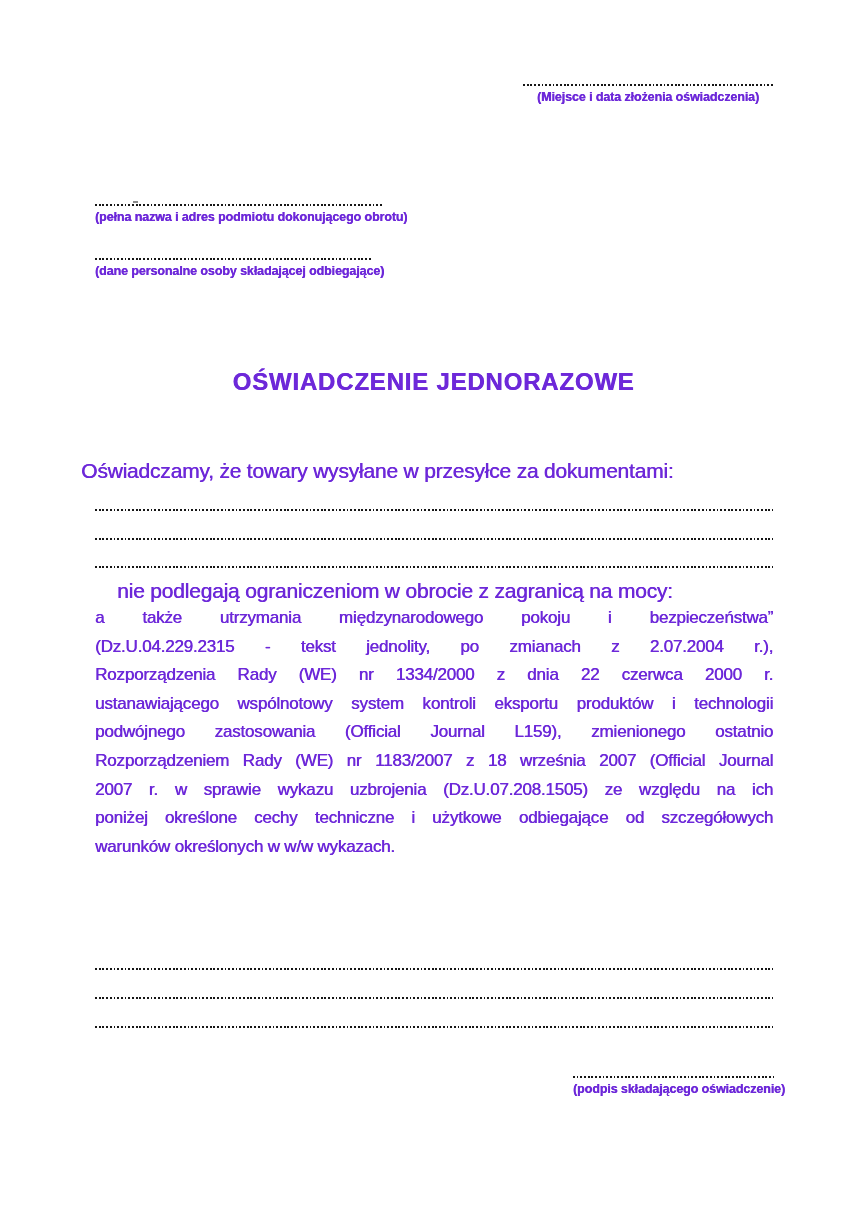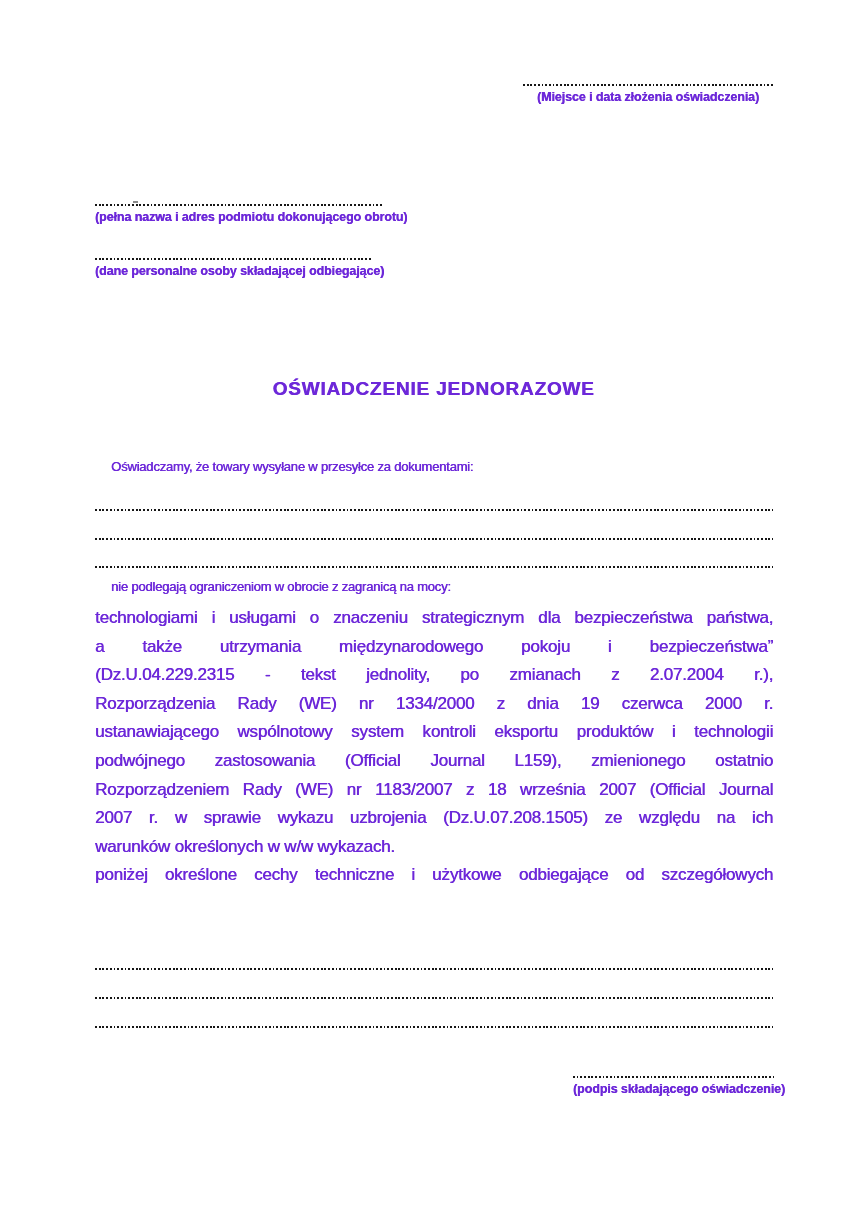--- a/index.html
+++ b/index.html
@@ -30,39 +30,39 @@
   }
   .center { text-align: center; }
 
   .place-block  { top: 84px;  left: 523px; width: 250px; }
   .entity-block { top: 162px; left: 95px;  width: 287px; margin-top: 42px; }
   .person-block { top: 258px; left: 95px;  width: 278px; }
   .sign-block   { top: 1076px; left: 573px; width: 201px; }
 
   .title {
     position: absolute;
-    top: 378px; left: 0; width: 100%;
+    top: 368px; left: 0; width: 100%;
     margin: 0;
     text-align: center;
-    font-size: 19px;
+    font-size: 24px;
     font-weight: 700;
     letter-spacing: 0.8px;
     text-shadow: 0.5px 0 currentColor;
   }
 
   .body-text {
     position: absolute;
-    left: 111px;
+    left: 81px;
     width: 680px;
-    font-size: 13px;
+    font-size: 21px;
     letter-spacing: -0.2px;
     text-shadow: 0.5px 0 currentColor;
   }
   .intro { top: 459px; }
-  .mocy  { top: 579px; }
+  .mocy  { top: 579px; margin-left: 36px; }
 
   .paragraph {
     position: absolute;
     top: 604px; left: 95px; width: 678px;
     font-size: 17px;
     letter-spacing: -0.2px;
     text-shadow: 0.5px 0 currentColor;
   }
   .pline {
     height: 28.6px;
@@ -114,30 +114,29 @@
 
   <div class="body-text intro">Oświadczamy, że towary wysyłane w przesyłce za dokumentami:</div>
 
   <div class="dotline blank b1a"></div>
   <div class="dotline blank b1b"></div>
   <div class="dotline blank b1c"></div>
 
   <div class="body-text mocy">nie podlegają ograniczeniom w obrocie z zagranicą na mocy:</div>
 
   <div class="paragraph">
-    <div class="pline">technologiami i usługami o znaczeniu strategicznym dla bezpieczeństwa państwa,</div>
     <div class="pline">a także utrzymania międzynarodowego pokoju i bezpieczeństwa”</div>
     <div class="pline">(Dz.U.04.229.2315 - tekst jednolity, po zmianach z 2.07.2004 r.),</div>
-    <div class="pline">Rozporządzenia Rady (WE) nr 1334/2000 z dnia 19 czerwca 2000 r.</div>
+    <div class="pline">Rozporządzenia Rady (WE) nr 1334/2000 z dnia 22 czerwca 2000 r.</div>
     <div class="pline">ustanawiającego wspólnotowy system kontroli eksportu produktów i technologii</div>
     <div class="pline">podwójnego zastosowania (Official Journal L159), zmienionego ostatnio</div>
     <div class="pline">Rozporządzeniem Rady (WE) nr 1183/2007 z 18 września 2007 (Official Journal</div>
     <div class="pline">2007 r. w sprawie wykazu uzbrojenia (Dz.U.07.208.1505) ze względu na ich</div>
+    <div class="pline">poniżej określone cechy techniczne i użytkowe odbiegające od szczegółowych</div>
     <div class="pline last">warunków określonych w w/w wykazach.</div>
-    <div class="pline">poniżej określone cechy techniczne i użytkowe odbiegające od szczegółowych</div>
   </div>
 
   <div class="dotline blank b2a"></div>
   <div class="dotline blank b2b"></div>
   <div class="dotline blank b2c"></div>
 
   <div class="field-block sign-block">
     <div class="dotline"></div>
     <div class="small-label center">(podpis składającego oświadczenie)</div>
   </div>

